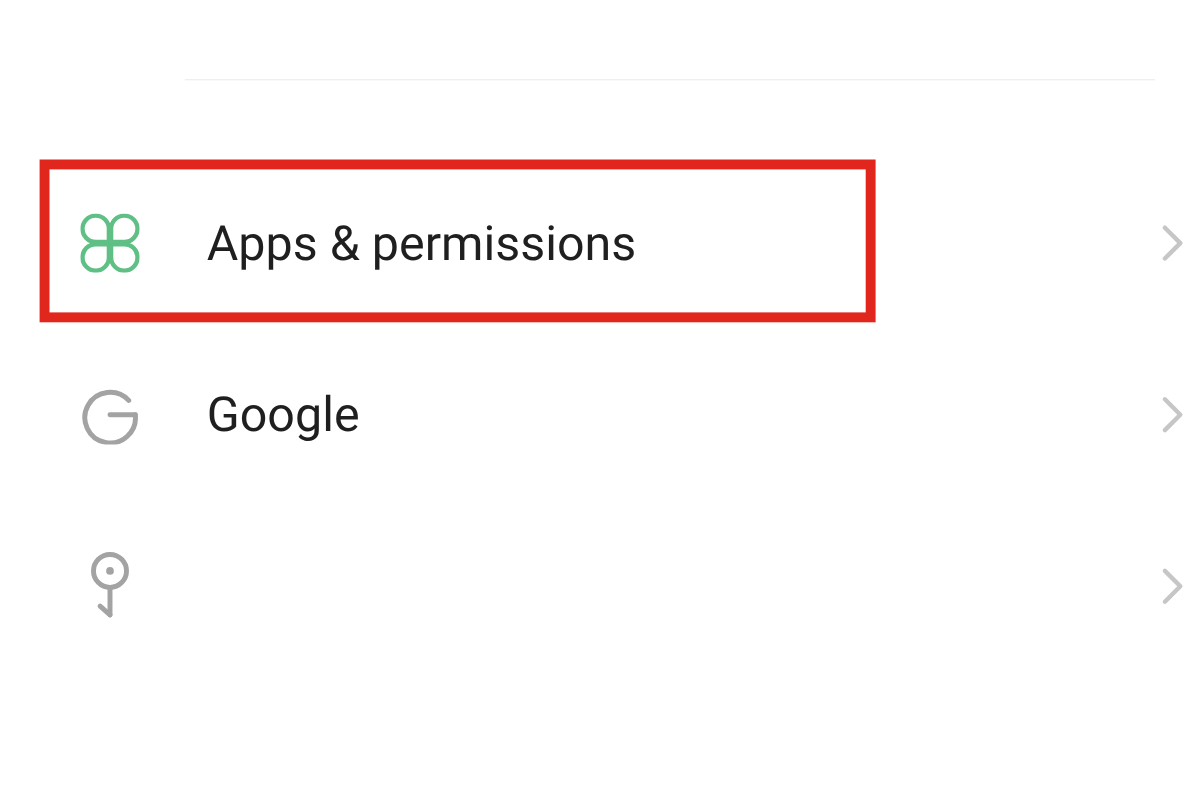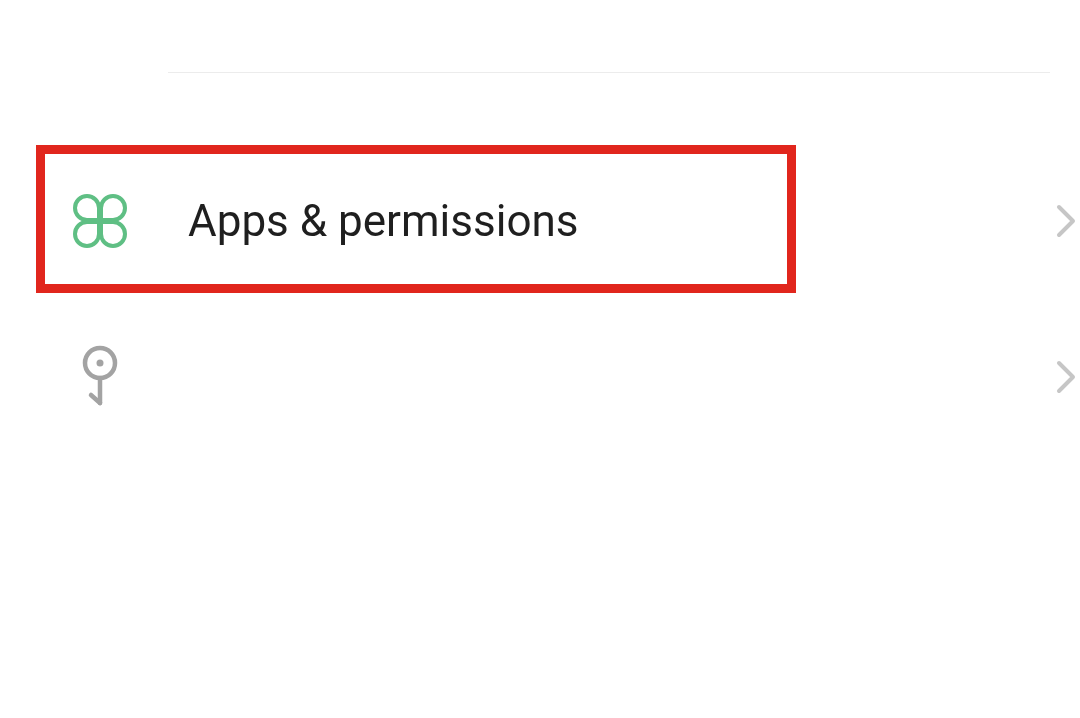--- a/index.html
+++ b/index.html
@@ -93,20 +93,36 @@
         </svg>
       </div>
       <div class="label">Apps &amp; permissions</div>
       <div class="chevron">
         <svg width="20" height="34" viewBox="0 0 20 34">
           <polyline points="3,3 17,17 3,31" fill="none" stroke="#c6c6c6" stroke-width="4" stroke-linecap="round" stroke-linejoin="round"></polyline>
         </svg>
       </div>
     </div>
 
+    <div class="row">
+      <div class="icon-slot">
+        <svg width="54" height="54" viewBox="0 0 54 54">
+          <g fill="none" stroke="#a3a3a3" stroke-width="4.5" stroke-linecap="round">
+            <path d="M44 14 A23 23 0 1 0 50 27"></path>
+            <line x1="27" y1="27" x2="50" y2="27"></line>
+          </g>
+        </svg>
+      </div>
+      <div class="label">Google</div>
+      <div class="chevron">
+        <svg width="20" height="34" viewBox="0 0 20 34">
+          <polyline points="3,3 17,17 3,31" fill="none" stroke="#c6c6c6" stroke-width="4" stroke-linecap="round" stroke-linejoin="round"></polyline>
+        </svg>
+      </div>
+    </div>
 
     <div class="row">
       <div class="icon-slot">
         <svg width="48" height="64" viewBox="0 0 48 64">
           <g fill="none" stroke="#a3a3a3" stroke-width="4.5" stroke-linecap="round" stroke-linejoin="round">
             <circle cx="24" cy="18" r="15"></circle>
             <circle cx="24" cy="18" r="3.5" fill="#a3a3a3" stroke="none"></circle>
             <line x1="24" y1="33" x2="24" y2="58"></line>
             <line x1="24" y1="58" x2="15" y2="50"></line>
           </g>

